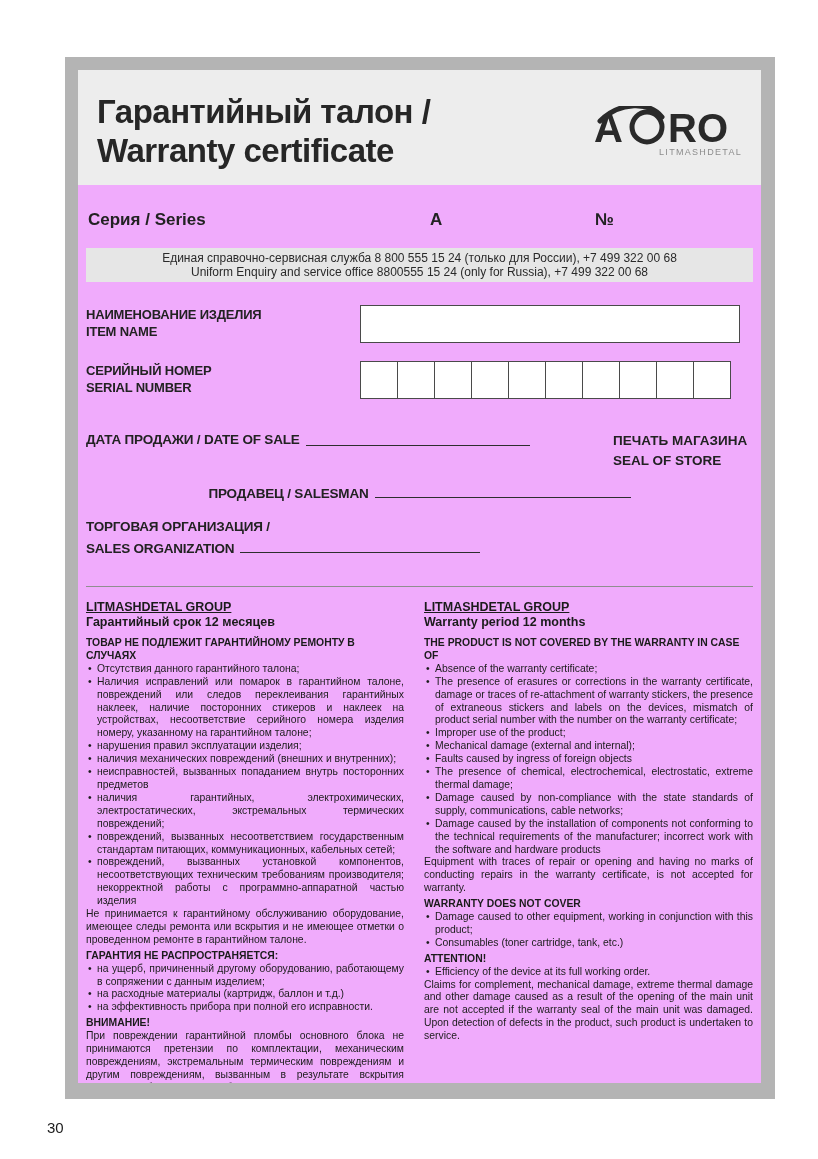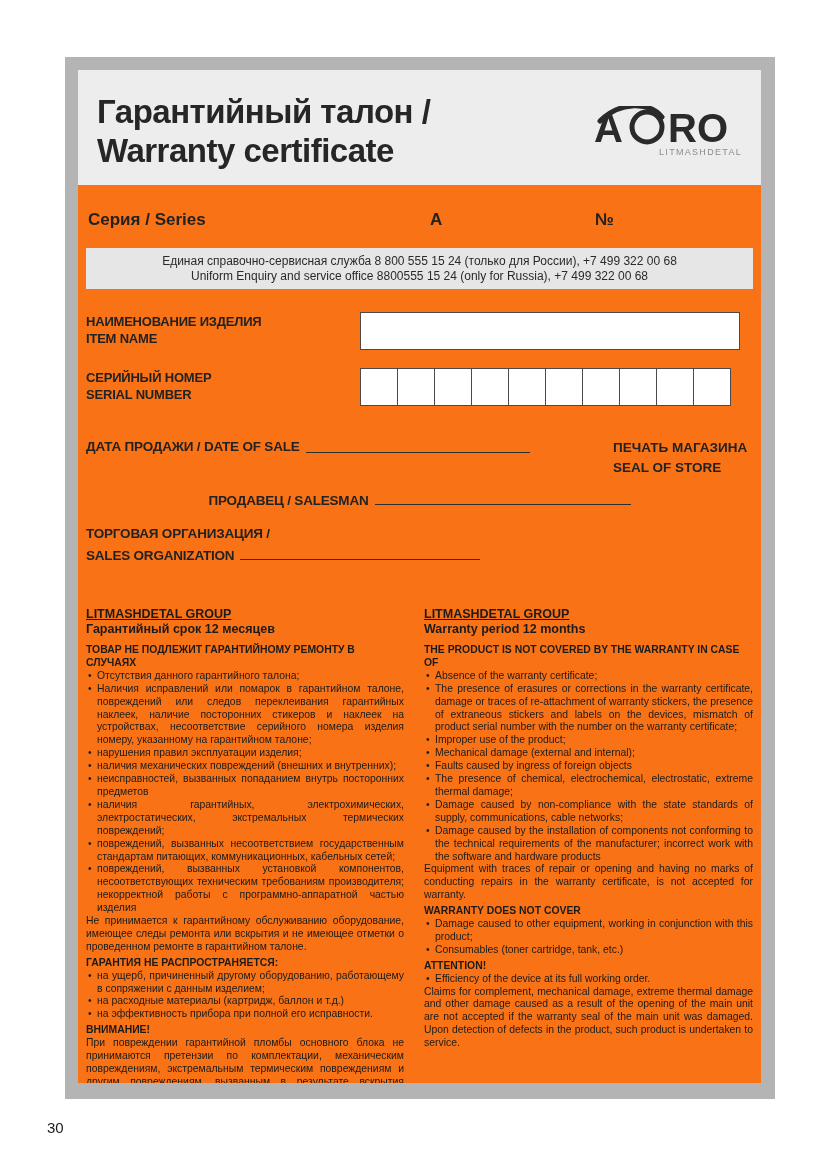--- a/index.html
+++ b/index.html
@@ -8,42 +8,42 @@
     width:818px; height:1159px; position:relative;
     font-family:"Liberation Sans", sans-serif;
     color:#1c1c1c;
   }
   .frame {
     position:absolute; left:65px; top:57px; width:710px; height:1042px;
     background:#b4b4b4;
     padding:13px 14px 16px 13px;
   }
   .inner {
-    background:#f97316; width:100%; height:100%; position:relative;
+    background:#f0abfc; width:100%; height:100%; position:relative;
     overflow:hidden;
   }
   
   .header {
     background:#ededed; height:115px; width:100%;
     display:flex; justify-content:space-between;
     padding:22px 17px 0 19px;
   }
   .title {
     font-size:33px; line-height:39px; font-weight:bold; color:#262626;
     letter-spacing:-0.5px;
   }
   .logo { margin-top:14px; }
   
   .content { padding:0 8px; }
   .series-row { margin-top:25px; height:20px; position:relative; font-size:17px; font-weight:bold; color:#222; }
   .series-row .series-label { position:absolute; left:2px; }
   .series-row .series-value { position:absolute; left:344px; }
   .series-row .series-no { position:absolute; left:509px; }
   .service-bar {
-    margin-top:18px; background:#e6e6e6; height:41px;
+    margin-top:18px; background:#e6e6e6; height:34px;
     display:flex; flex-direction:column; justify-content:center;
     text-align:center; font-size:12px; line-height:14.5px; color:#2a2a2a;
   }
   .fieldrow { display:flex; align-items:flex-start; }
   .itemrow { margin-top:23px; }
   .serialrow { margin-top:18px; }
   .lbl2 { width:274px; font-size:13px; line-height:17px; font-weight:bold; letter-spacing:-0.2px; color:#222; padding-top:1px; }
   .item-box { width:380px; height:38px; border:1px solid #4a4a4a; background:#fff; font-size:14px; padding:2px 6px; }
   .serial-grid { display:flex; }
   .serial-cell { width:38px; height:38px; border:1px solid #4a4a4a; background:#fff; text-align:center; font-size:16px; line-height:36px; }

